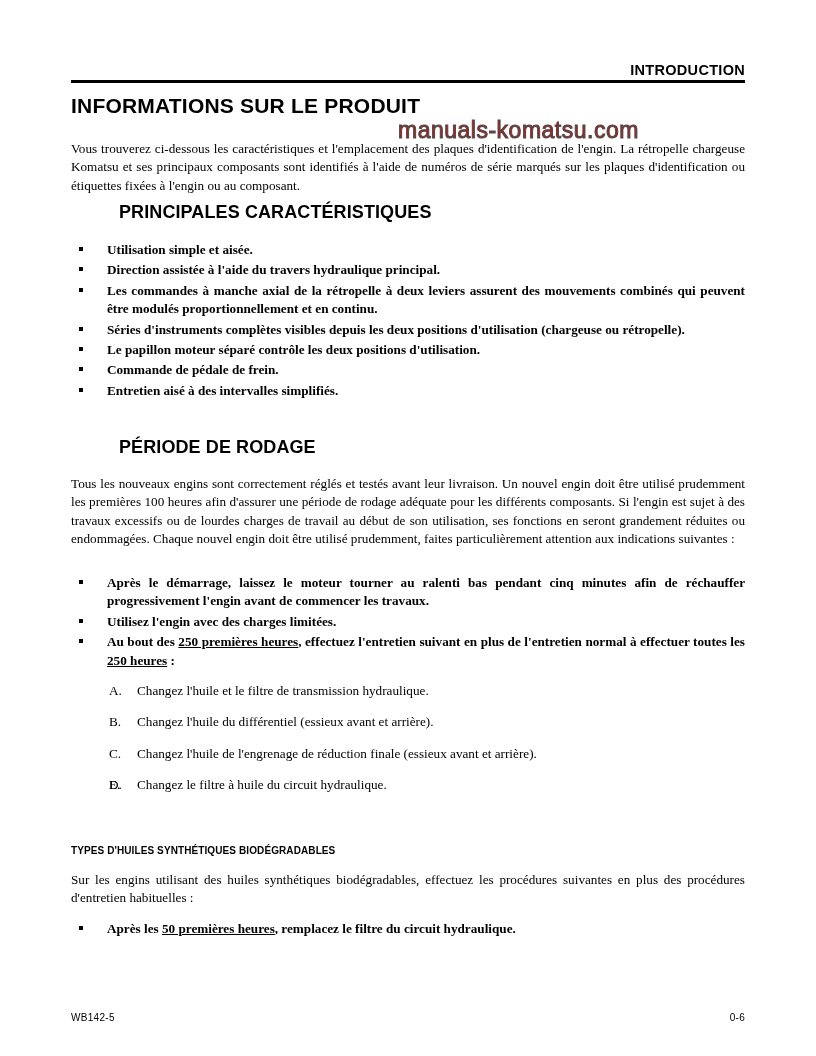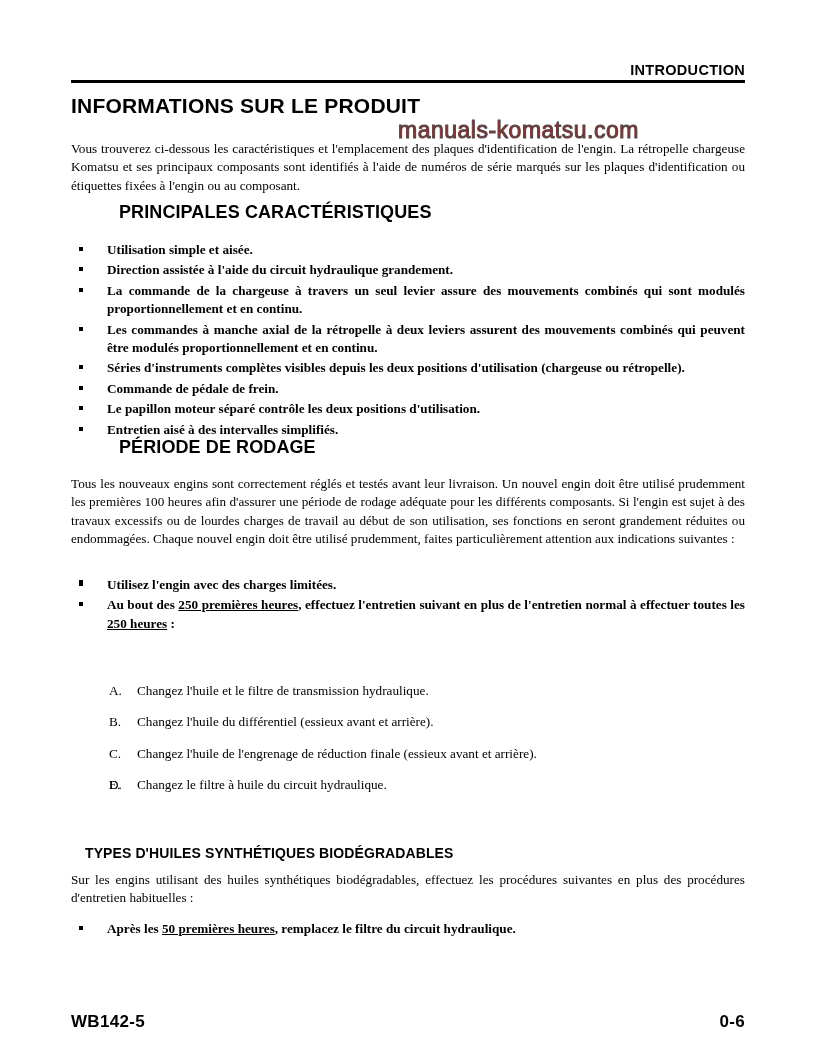--- a/index.html
+++ b/index.html
@@ -66,24 +66,23 @@
     font-size: 18px;
     letter-spacing: 0.1px;
     white-space: nowrap;
     margin-left: 48px;
   }
   .h3 {
     position: absolute;
     left: 71px;
     font-family: "Liberation Sans", "DejaVu Sans", sans-serif;
     font-weight: bold;
-    font-size: 14px;
+    font-size: 10px;
     letter-spacing: 0.1px;
     white-space: nowrap;
-    margin-left: 14px;
   }
 
   
   .para {
     position: absolute;
     left: 71px;
     width: 674px;
     font-size: 13.2px;
     line-height: 18.4px;
     text-align: justify;
@@ -163,22 +162,22 @@
   
   .footer {
     position: absolute;
     left: 71px;
     top: 1000px;
     width: 674px;
     display: flex;
     justify-content: space-between;
     align-items: baseline;
     font-family: "Liberation Sans", "DejaVu Sans", sans-serif;
-    font-weight: bold;
-    font-size: 17px;
+    font-weight: normal;
+    font-size: 10px;
     letter-spacing: 0.3px;
     text-align: center;
   }
 </style>
 </head>
 <body>
 
 <div class="page">
 
   <div class="page-header">
@@ -194,55 +193,55 @@
 
   <div class="h2" style="top:190px;">PRINCIPALES CARACTÉRISTIQUES</div>
 
   <div class="blist" style="top:229px;">
     <div class="bitem">
       <span class="marker"><span class="sq"></span></span>
       <span>Utilisation simple et aisée.</span>
     </div>
     <div class="bitem">
       <span class="marker"><span class="sq"></span></span>
-      <span>Direction assistée à l'aide du circuit hydraulique grandement.</span>
-    </div>
-    <div class="bitem">
-      <span class="marker"><span class="sq"></span></span>
-      <span>La commande de la chargeuse à travers un seul levier assure des mouvements combinés qui sont modulés proportionnellement et en continu.</span>
+      <span>Direction assistée à l'aide du travers hydraulique principal.</span>
+    </div>
+    <div class="bitem">
+      <span class="marker"><span class="sq"></span></span>
     </div>
     <div class="bitem">
       <span class="marker"><span class="sq"></span></span>
       <span>Les commandes à manche axial de la rétropelle à deux leviers assurent des mouvements combinés qui peuvent être modulés proportionnellement et en continu.</span>
     </div>
     <div class="bitem">
       <span class="marker"><span class="sq"></span></span>
       <span>Séries d'instruments complètes visibles depuis les deux positions d'utilisation (chargeuse ou rétropelle).</span>
     </div>
     <div class="bitem">
       <span class="marker"><span class="sq"></span></span>
+      <span>Le papillon moteur séparé contrôle les deux positions d'utilisation.</span>
+    </div>
+    <div class="bitem">
+      <span class="marker"><span class="sq"></span></span>
       <span>Commande de pédale de frein.</span>
     </div>
     <div class="bitem">
       <span class="marker"><span class="sq"></span></span>
-      <span>Le papillon moteur séparé contrôle les deux positions d'utilisation.</span>
-    </div>
-    <div class="bitem">
-      <span class="marker"><span class="sq"></span></span>
       <span>Entretien aisé à des intervalles simplifiés.</span>
     </div>
   </div>
 
   <div class="h2" style="top:425px;">PÉRIODE DE RODAGE</div>
 
   <div class="para" style="top:463px;">Tous les nouveaux engins sont correctement réglés et testés avant leur livraison. Un nouvel engin doit être utilisé prudemment les premières 100 heures afin d'assurer une période de rodage adéquate pour les différents composants. Si l'engin est sujet à des travaux excessifs ou de lourdes charges de travail au début de son utilisation, ses fonctions en seront grandement réduites ou endommagées. Chaque nouvel engin doit être utilisé prudemment, faites particulièrement attention aux indications suivantes :</div>
 
   <div class="blist" style="top:562px;">
     <div class="bitem">
       <span class="marker"><span class="sq"></span></span>
+      <span>Après le démarrage, laissez le moteur tourner au ralenti bas pendant cinq minutes afin de réchauffer progressivement l'engin avant de commencer les travaux.</span>
     </div>
     <div class="bitem">
       <span class="marker"><span class="sq"></span></span>
       <span>Utilisez l'engin avec des charges limitées.</span>
     </div>
     <div class="bitem">
       <span class="marker"><span class="sq"></span></span>
     </div>
     <div class="bitem">
       <span class="marker"><span class="sq"></span></span>

